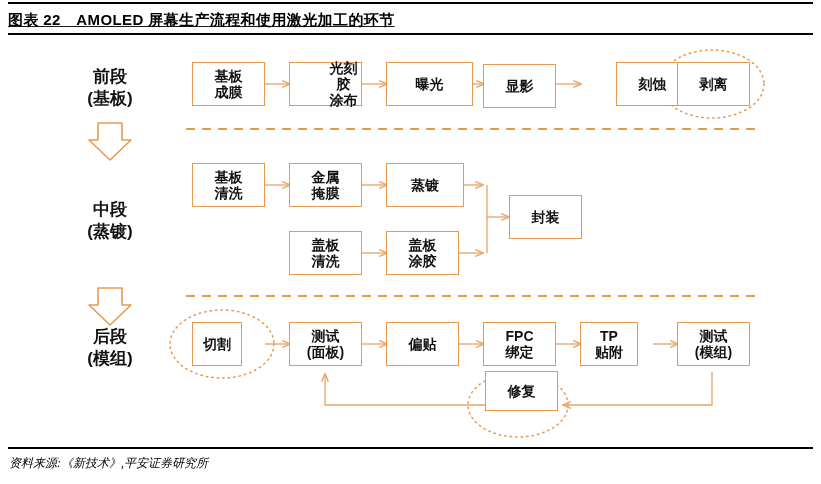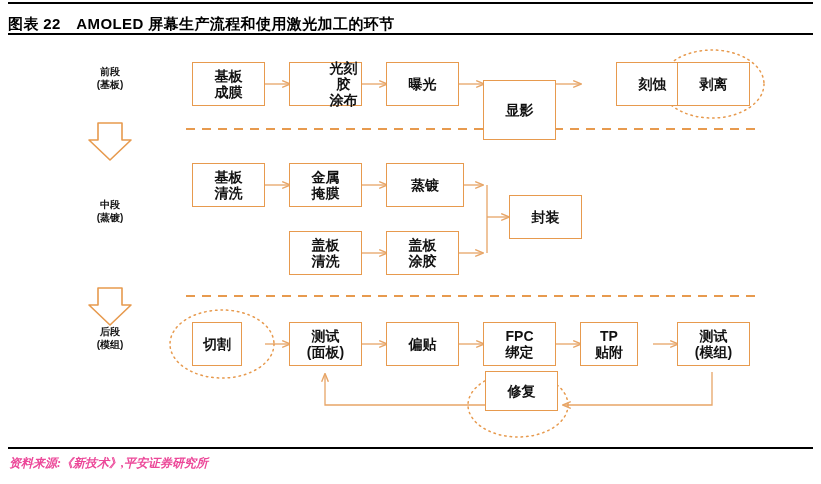--- a/index.html
+++ b/index.html
@@ -6,43 +6,43 @@
   body{
     width:821px;height:484px;background:#ffffff;
     font-family:"Liberation Sans","DejaVu Sans",sans-serif;
     color:#1a1a1a;overflow:hidden;position:relative;
   }
   #root{position:relative;width:821px;height:484px;}
 
   
   .hdr{
     position:absolute;left:8px;top:6px;width:805px;height:28px;
-    display:flex;align-items:flex-end;
+    display:flex;align-items:center;text-decoration:underline;
   }
   .hdr-title{
     font-size:15px;font-weight:bold;letter-spacing:.4px;color:#000;
     white-space:nowrap;
   }
   .rule-top{position:absolute;left:8px;top:2px;width:805px;height:2px;background:#000;}
   .rule-under{position:absolute;left:8px;top:33px;width:805px;height:2px;background:#000;}
   .rule-bottom{position:absolute;left:8px;top:447px;width:805px;height:1.5px;background:#000;}
 
   
   .src{
     position:absolute;left:9px;top:455px;font-size:12px;font-style:italic;
-    font-family:"Liberation Serif","DejaVu Serif",serif;color:#ec4899;white-space:nowrap;font-weight:bold;
+    font-family:"Liberation Serif","DejaVu Serif",serif;color:#000000;white-space:nowrap;
   }
 
   
   svg.canvas{position:absolute;left:0;top:0;width:821px;height:484px;}
 
   
   .stage-label{
     position:absolute;text-align:center;line-height:1.28;
-    font-size:10px;font-weight:bold;color:#111;width:110px;
+    font-size:17px;font-weight:bold;color:#111;width:110px;
   }
   .stage-label .l2{display:block;}
 
   
   .nodebox{
     position:absolute;box-sizing:border-box;
     border:1.6px solid #E79A4E;background:#ffffff;
     display:flex;align-items:center;justify-content:center;
     text-align:center;line-height:1.16;
     font-size:14px;font-weight:bold;color:#111;
@@ -125,26 +125,26 @@
       <span class="nb-l1">基板</span>
       <span class="nb-l2">成膜</span>
     </span>
   </div>
   <div class="nodebox" style="left:289px;top:62px;width:73px;height:44px;padding-left:36px;">
     <span>
       <span class="nb-l1">光刻胶</span>
       <span class="nb-l2">涂布</span>
     </span>
   </div>
-  <div class="nodebox" style="left:386px;top:62px;width:73px;height:44px;">
+  <div class="nodebox" style="left:386px;top:62px;width:87px;height:44px;">
     <span>
         <span class="nb-l1">曝光</span>
       </span>
   </div>
-  <div class="nodebox" style="left:483px;top:80px;width:73px;height:60px;">
+  <div class="nodebox" style="left:483px;top:64px;width:73px;height:44px;">
     <span>
         <span class="nb-l1">显影</span>
       </span>
   </div>
   <div class="nodebox" style="left:580px;top:62px;width:73px;height:44px;margin-left:36px;">
     <span>
         <span class="nb-l1">刻蚀</span>
       </span>
   </div>
   <div class="nodebox" style="left:677px;top:62px;width:73px;height:44px;">

